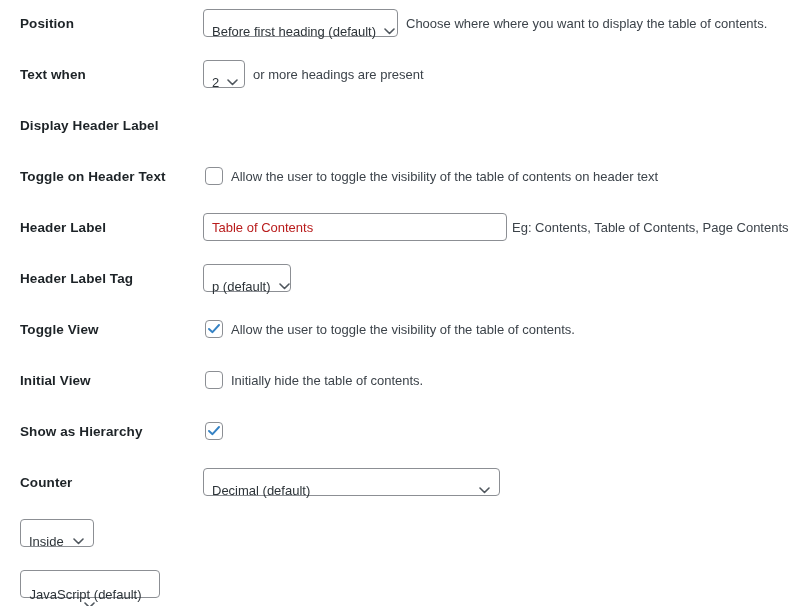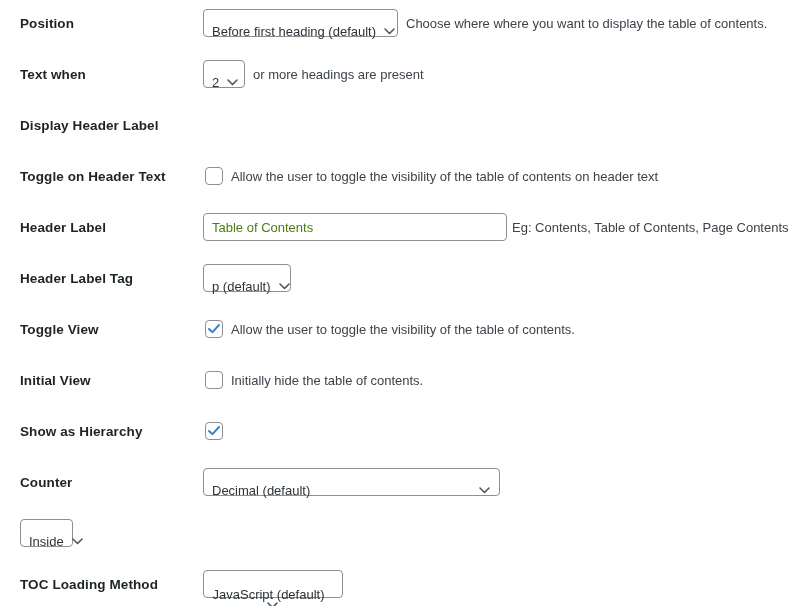--- a/index.html
+++ b/index.html
@@ -50,32 +50,32 @@
     padding: 16px 9px 0 8px;
     cursor: pointer;
     flex: none;
   }
   .sel .sel-text { white-space: nowrap; margin-right: 8px; }
   .sel .chev { display: inline-flex; flex: none; }
   .w-position { width: 195px; }
   .w-showwhen { width: 42px; }
   .w-tag { width: 88px; }
   .w-counter { width: 297px; }
-  .w-counterpos { width: 53px; }
+  .w-counterpos { width: 74px; }
   .w-loading { width: 140px; flex-direction: column; }
   
   .txt {
     width: 304px;
     height: 28px;
     border: 1px solid #8c8f94;
     border-radius: 4px;
     padding: 0 8px;
     font-family: "Liberation Sans", sans-serif;
     font-size: 13px;
-    color: #4d7c0f;
+    color: #b91c1c;
     background: #fff;
     flex: none;
   }
   
   .checkbox {
     width: 18px;
     height: 18px;
     border: 1px solid #8c8f94;
     border-radius: 4px;
     background: #ffffff;
@@ -212,21 +212,20 @@
       <span class="chev">
           <svg width="11" height="7" viewBox="0 0 11 7">
             <polyline points="1,1 5.5,5.5 10,1" fill="none" stroke="#50575e" stroke-width="1.6" stroke-linecap="round" stroke-linejoin="round"></polyline>
           </svg>
         </span>
     </div>
   </div>
 </div>
 
 <div class="row">
-  <div class="field-label">TOC Loading Method</div>
   <div class="control-area">
     <div class="sel w-loading">
       <span class="sel-text">JavaScript (default)</span>
       <span class="chev">
           <svg width="11" height="7" viewBox="0 0 11 7">
             <polyline points="1,1 5.5,5.5 10,1" fill="none" stroke="#50575e" stroke-width="1.6" stroke-linecap="round" stroke-linejoin="round"></polyline>
           </svg>
         </span>
     </div>
   </div>

